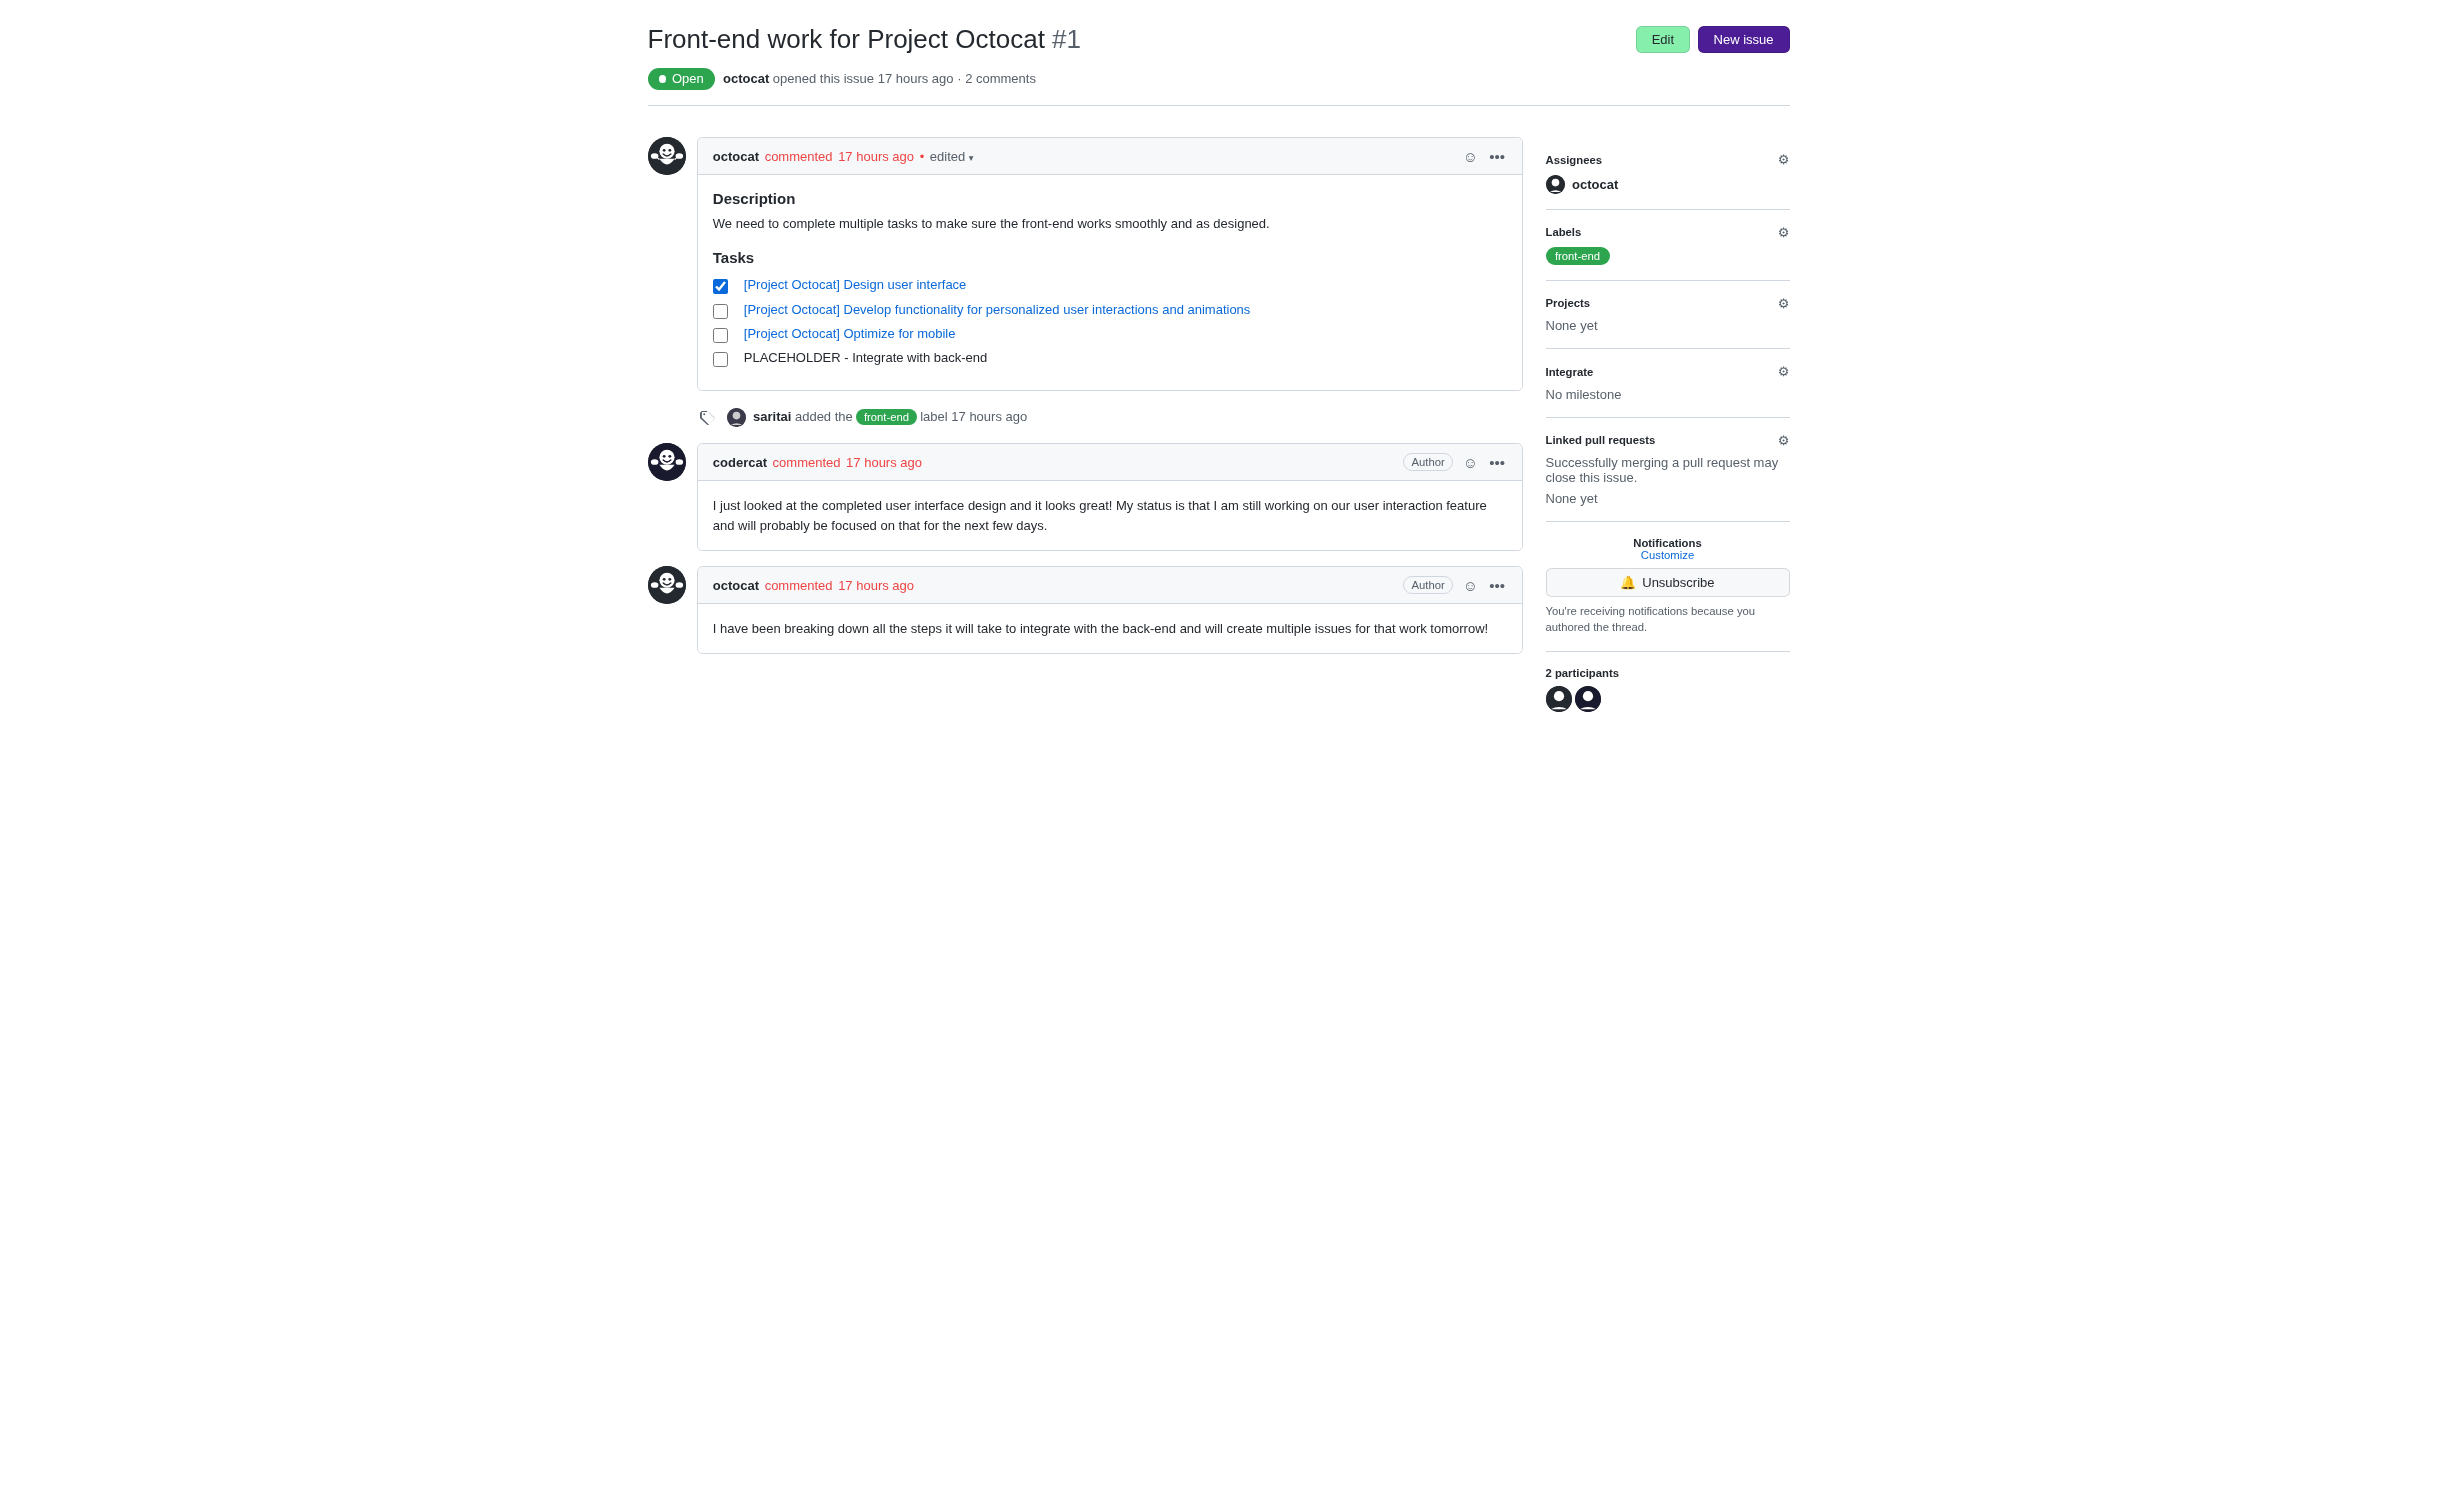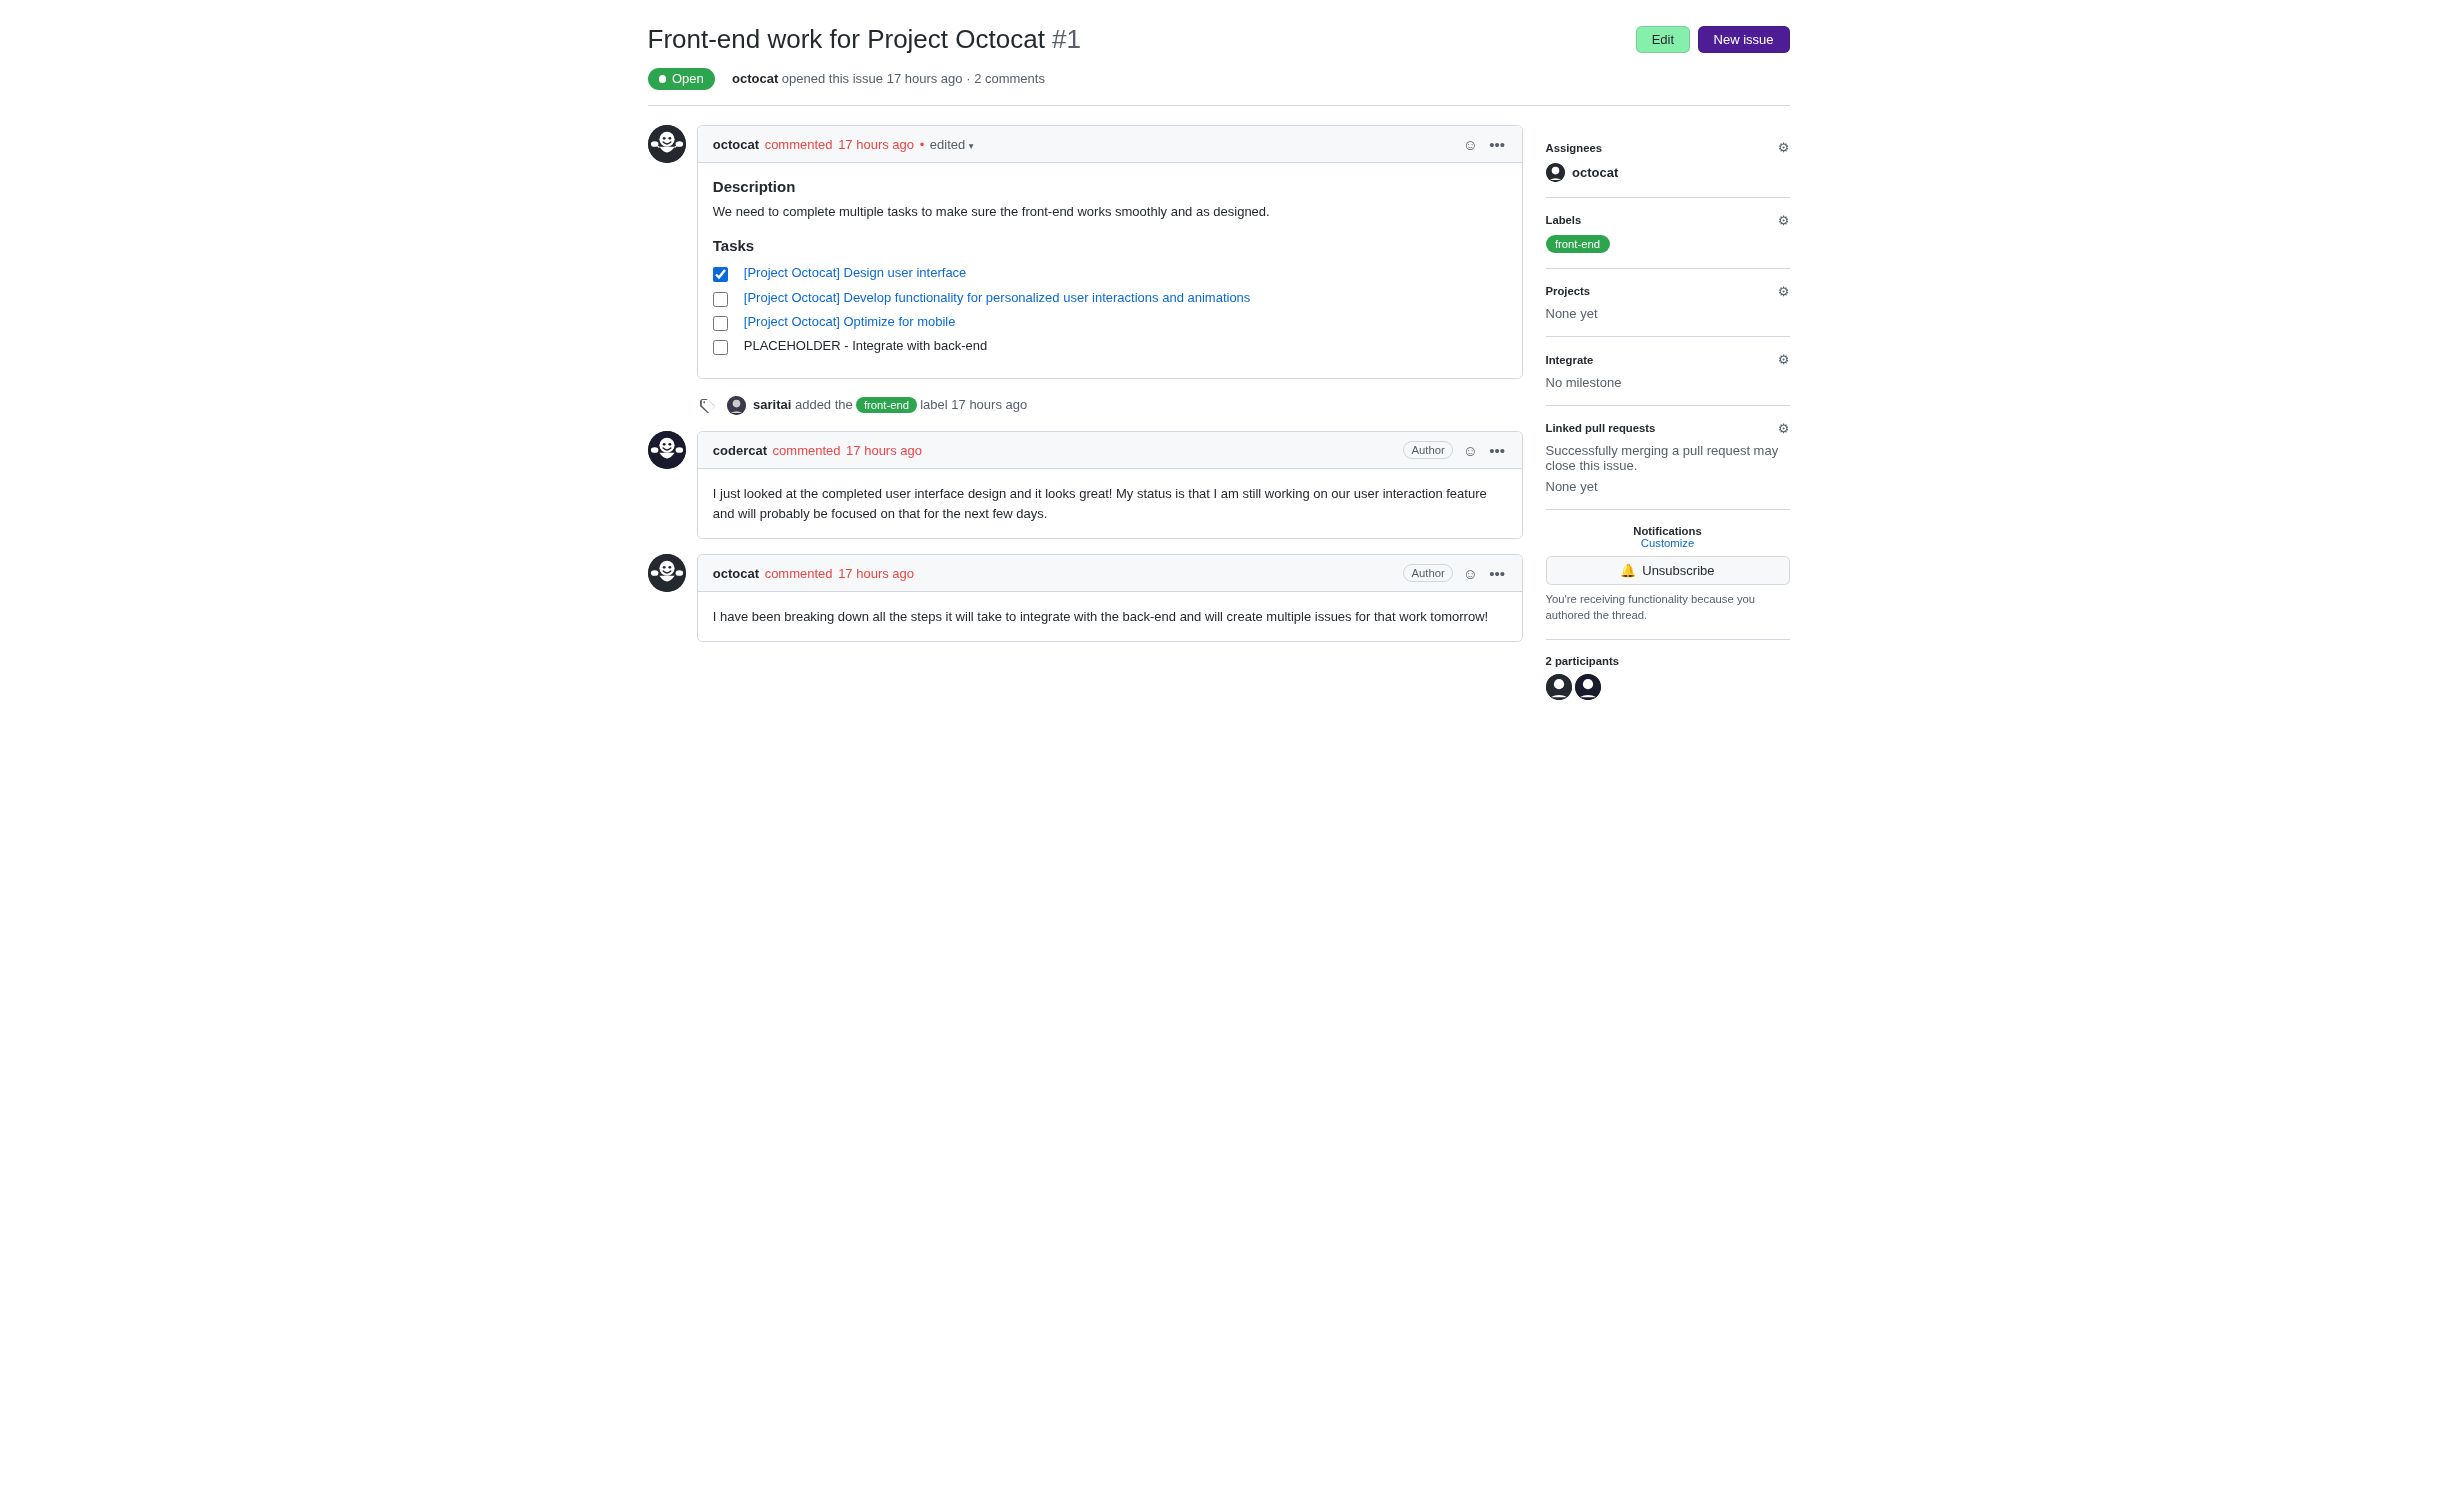--- a/index.html
+++ b/index.html
@@ -50,22 +50,22 @@
       color: #24292f;
     }
     .btn-primary {
       background: #4c1d95;
       border-color: rgba(27,31,36,0.15);
       color: #ffffff;
     }
     .issue-meta {
       display: flex;
       align-items: center;
-      gap: 17px;
-      margin-bottom: 19px;
+      gap: 8px;
+      margin-bottom: 31px;
       padding-bottom: 15px;
       border-bottom: 0.9px solid #d0d7de;
     }
     .status-badge {
       display: inline-flex;
       align-items: center;
       gap: 5.6px;
       background: #2da44e;
       color: white;
       padding: 3.8px 11.3px;
@@ -624,21 +624,21 @@
 
       <div class="notifications-section">
         <div class="notifications-header">
           <span class="notifications-title">Notifications</span>
           <span class="notifications-customize">Customize</span>
         </div>
         <button class="unsubscribe-btn">
           <span>🔔</span>
           <span>Unsubscribe</span>
         </button>
-        <p class="notifications-info">You're receiving functionality because you authored the thread.</p>
+        <p class="notifications-info">You're receiving notifications because you authored the thread.</p>
       </div>
 
       <div class="participants-section">
         <p class="participants-title">2 participants</p>
         <div class="participants-avatars">
           <div class="participant-avatar">
             <svg viewBox="0 0 28 28" xmlns="http://www.w3.org/2000/svg">
               <rect width="28" height="28" fill="#24292f" rx="14"></rect>
               <circle cx="14" cy="11" r="5.5" fill="#fff"></circle>
               <path d="M5 25 Q14 20 23 25" fill="#fff"></path>

